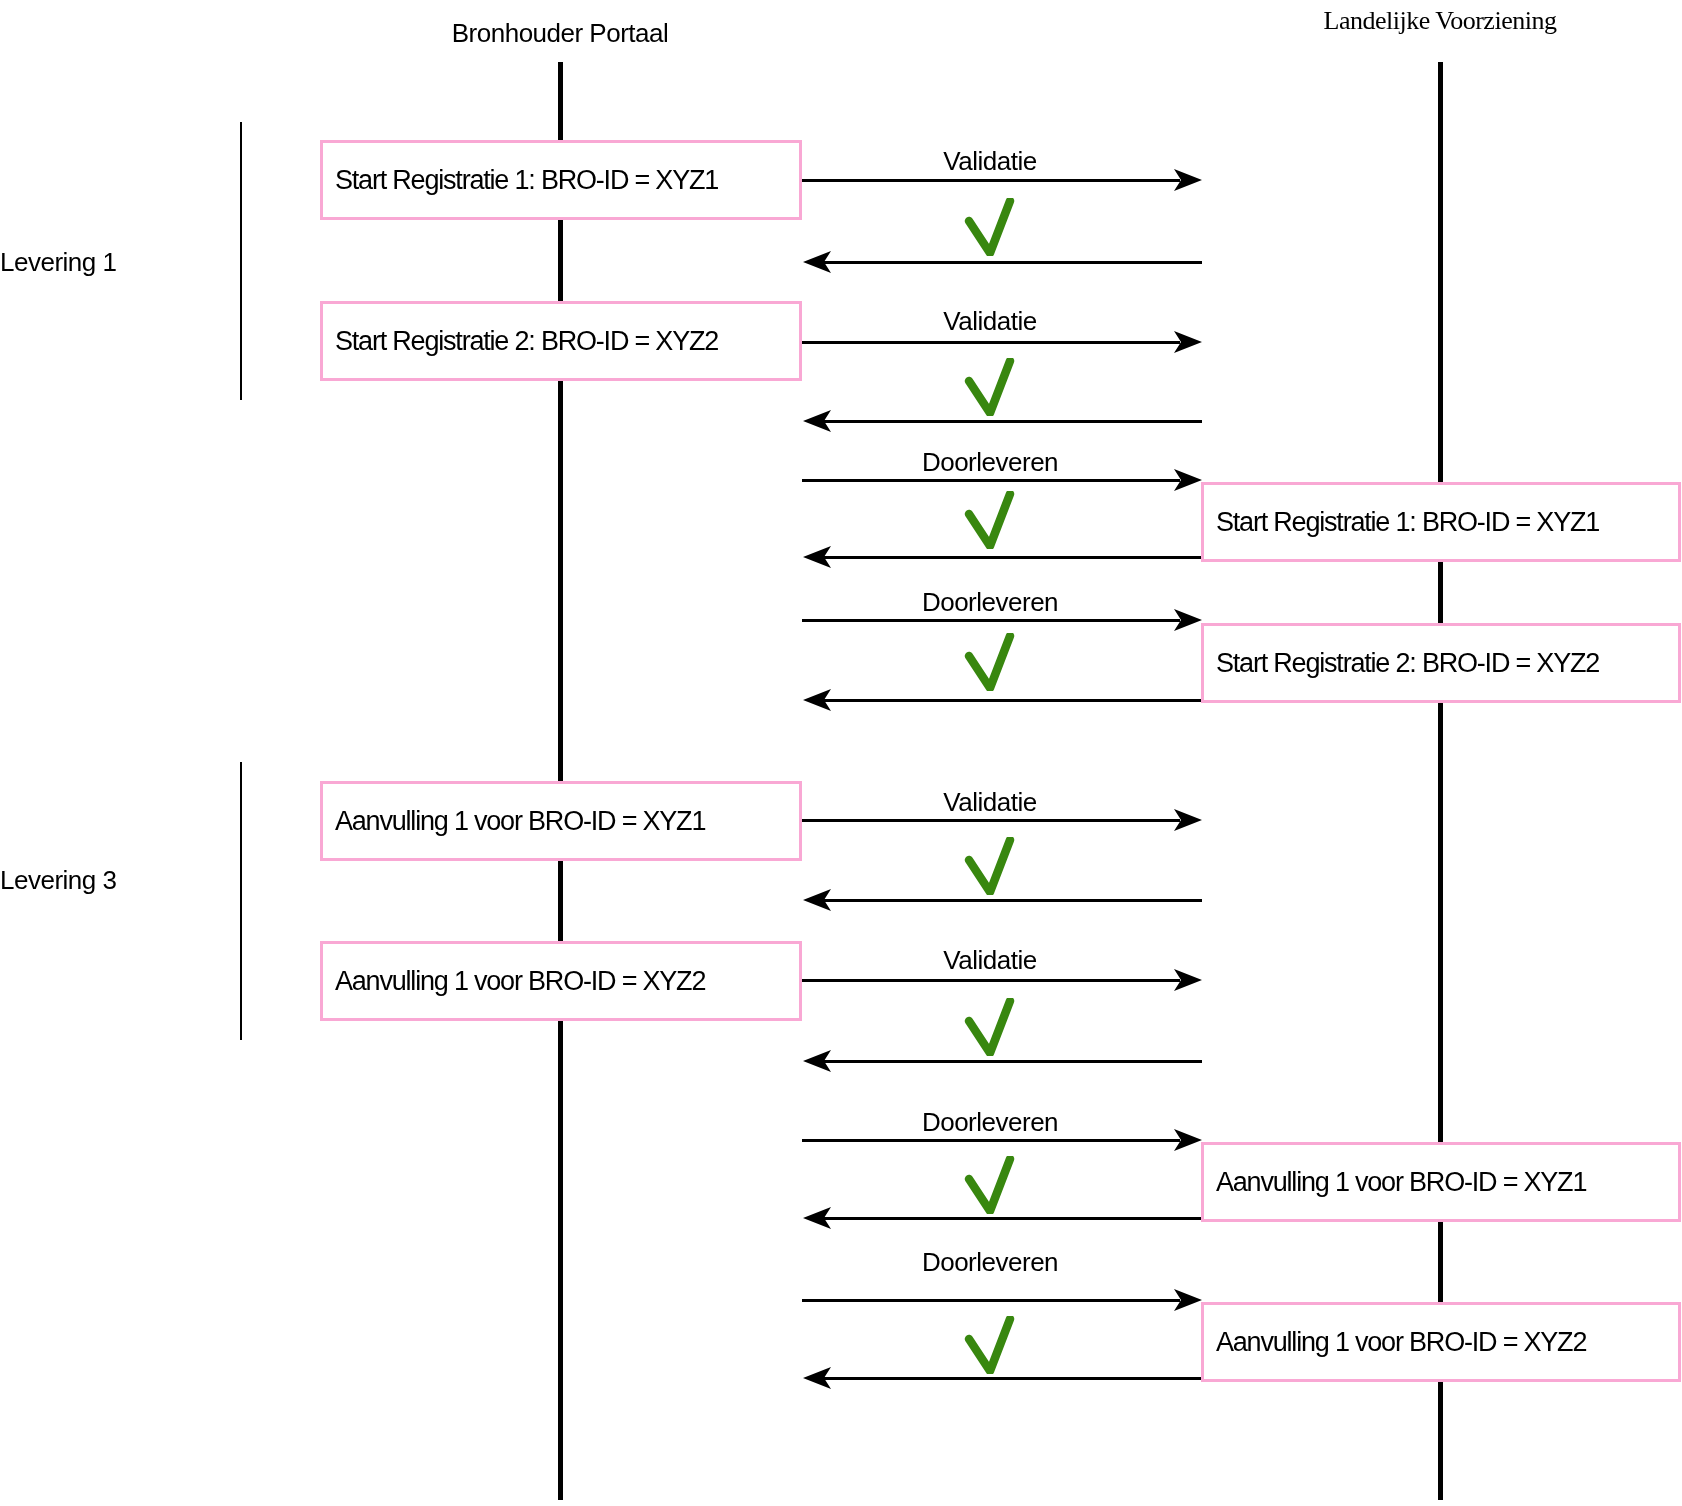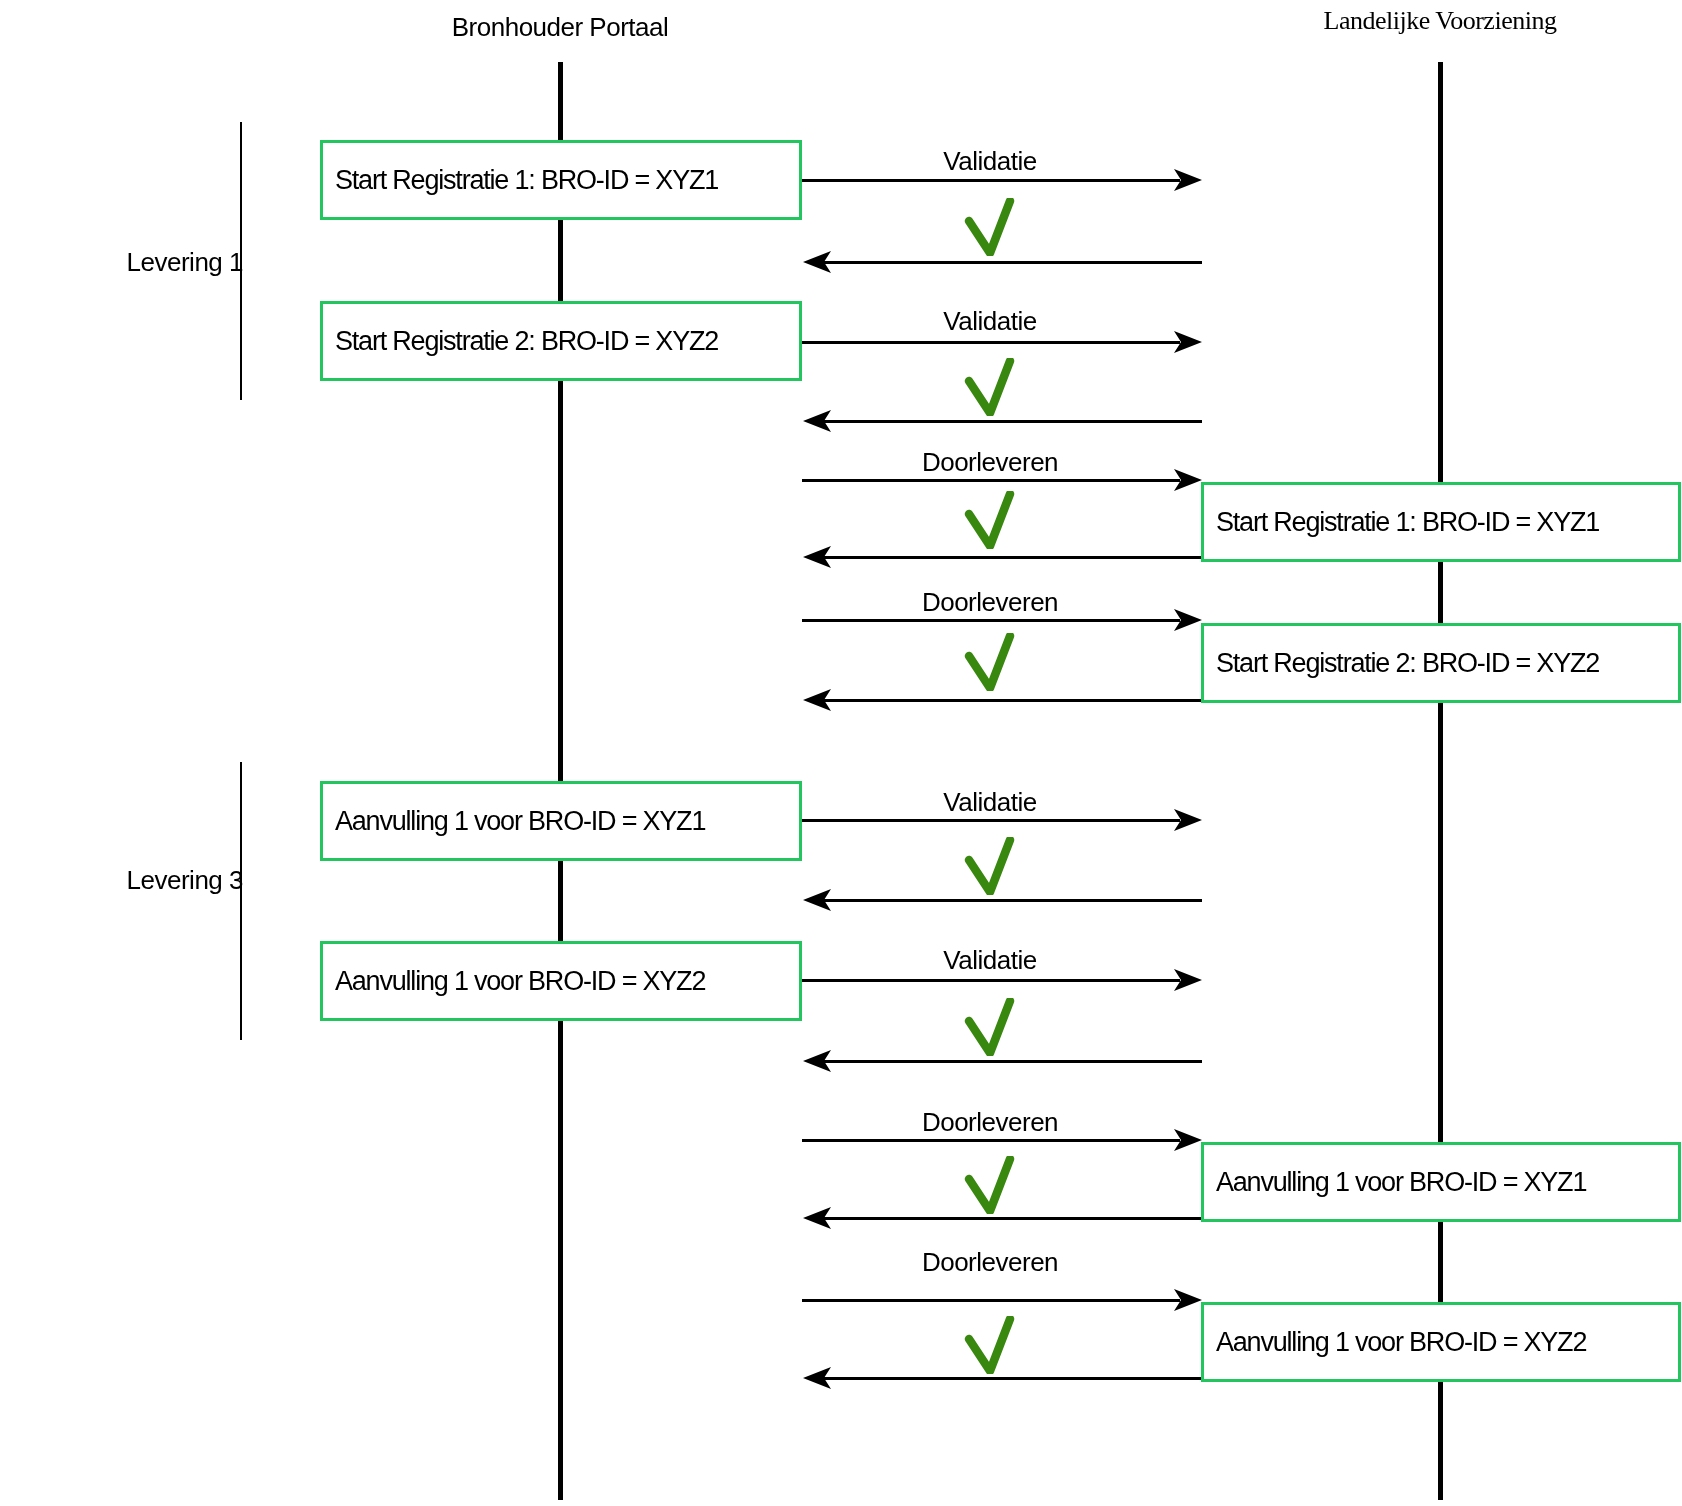--- a/index.html
+++ b/index.html
@@ -31,30 +31,29 @@
   }
   .bracket-line {
     position: absolute;
     width: 2px;
     background: #000000;
   }
   .phase-label {
     position: absolute;
     left: 0px;
     width: 205px;
-    text-align: right;
+    text-align: left;
     font-size: 26px;
     letter-spacing: -0.5px;
     white-space: nowrap;
-    padding-left: 38px;
   }
   .msg-box {
     position: absolute;
     height: 80px;
-    border: 3px solid #22c55e;
+    border: 3px solid #f9a8d4;
     background: #ffffff;
     box-sizing: border-box;
     display: flex;
     align-items: center;
     padding-left: 12px;
     font-size: 27px;
     letter-spacing: -1.2px;
     white-space: nowrap;
     z-index: 3;
   }
@@ -92,21 +91,21 @@
     width: 52px;
     height: 58px;
     z-index: 2;
   }
 </style>
 </head>
 <body>
 
 <div class="stage">
 
-  <div class="actor-label" style="left:360px; top:12px;">Bronhouder Portaal</div>
+  <div class="actor-label" style="left:360px; top:18px;">Bronhouder Portaal</div>
   <div class="actor-label" style="left:1240px; top:6px;font-family:Liberation Serif, serif;">Landelijke Voorziening</div>
 
   <div class="lifeline" style="left:558px; top:62px; height:1438px;"></div>
   <div class="lifeline" style="left:1438px; top:62px; height:1438px;"></div>
 
   <div class="phase-label" style="top:247px;">Levering 1</div>
   <div class="bracket-line" style="left:240px; top:122px; height:278px;"></div>
 
   <div class="phase-label" style="top:865px;">Levering 3</div>
   <div class="bracket-line" style="left:240px; top:762px; height:278px;"></div>

